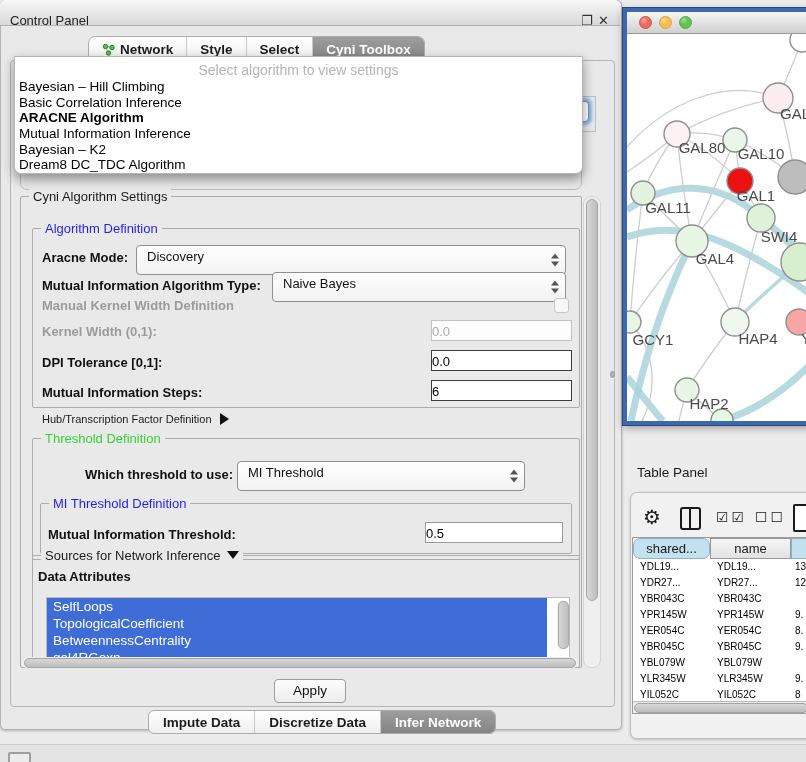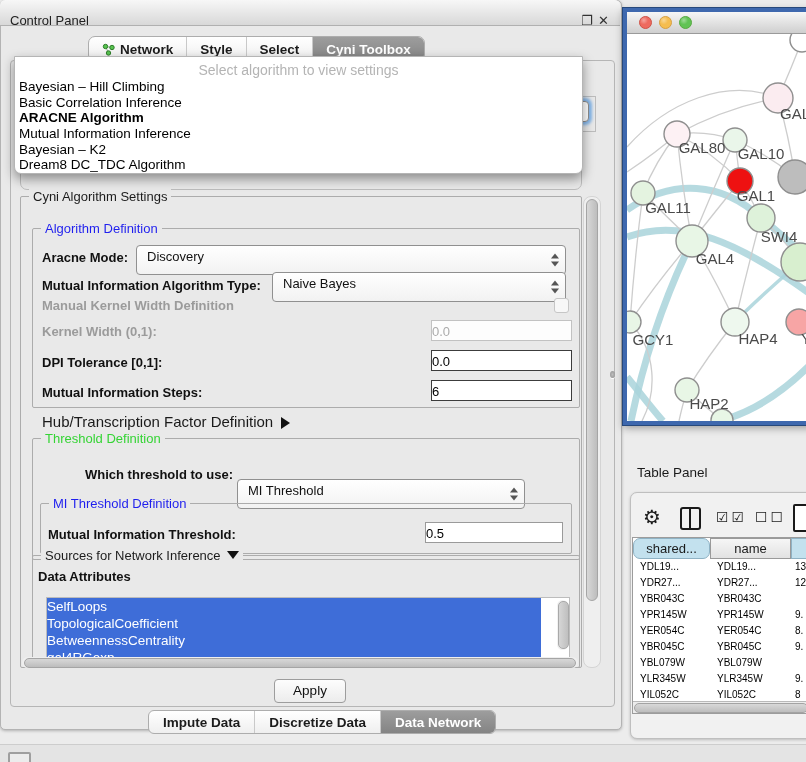--- a/index.html
+++ b/index.html
@@ -63,32 +63,32 @@
   
   .field{position:absolute;height:21px;box-sizing:border-box;background:#fff;
     font-size:13px;color:#000;text-align:left;padding:3px 5px 0 0;}
   .field.strong{border:1.5px solid #3c3c3c;}
   .field.normal{border:1px solid #9a9a9a;}
   .field.dis{border:1px solid #c2c2c2;color:#ababab;background:#fdfdfd;}
 
   .checkbox{position:absolute;width:13px;height:13px;border:1px solid #c6c6c6;
     border-radius:3px;background:#f7f7f7;}
 
-  .hub-row{position:absolute;font-size:15px;color:#1a1a1a;font-weight:500;}
+  .hub-row{position:absolute;font-size:11px;color:#1a1a1a;font-weight:500;}
   .tri-right{display:inline-block;margin-left:8px;
     border-top:6px solid transparent;border-bottom:6px solid transparent;border-left:9px solid #111;
     vertical-align:-2px;}
   .tri-down{display:inline-block;margin-left:6px;
     border-left:6px solid transparent;border-right:6px solid transparent;border-top:8px solid #111;
     vertical-align:1px;}
 
   
   .attr-list{left:46px;top:597px;width:522px;height:63px;background:#fff;
     border:1px solid #bcbcbc;overflow:hidden;}
-  .attr-item{height:17px;line-height:17px;padding-left:0;font-size:13.5px;color:#fff;width:494px;}
+  .attr-item{height:17px;line-height:17px;padding-left:6px;font-size:13.5px;color:#fff;width:494px;}
   .attr-vscroll{position:absolute;right:1px;top:2px;width:11px;height:50px;
     background:#f2f2f2;border-radius:6px;}
   .attr-vthumb{position:absolute;left:1px;top:1px;width:9px;height:46px;
     background:linear-gradient(90deg,#d6d6d6,#bfbfbf);border:1px solid #a9a9a9;border-radius:5px;}
 
   
   .v-scroll{left:583px;top:196px;width:16px;height:470px;background:#efefef;
     border:1px solid #d4d4d4;border-radius:8px;}
   .v-thumb{position:absolute;left:2px;top:2px;width:10px;height:400px;
     background:linear-gradient(90deg,#d8d8d8,#bdbdbd);border:1px solid #a5a5a5;border-radius:6px;}
@@ -229,21 +229,21 @@
 <div class="field strong" style="left:431px;top:380px;width:141px;">6</div>
 
 <div class="hub-row abs" style="left:42px;top:413px;">
   <span>Hub/Transcription Factor Definition</span><span class="tri-right"></span>
 </div>
 
 <div class="abs group" style="left:32px;top:438px;width:546px;height:120px;">
   <span class="group-label" style="color:#35d435;">Threshold Definition</span>
 </div>
 <div class="lbl" style="left:85px;top:467px;">Which threshold to use:</div>
-<div class="combo" style="left:237px;top:461px;width:288px;margin-top:18px;">
+<div class="combo" style="left:237px;top:461px;width:288px;">
   <span class="val">MI Threshold</span>
   <span class="arrs"></span>
 </div>
 <div class="abs group" style="left:40px;top:503px;width:530px;height:49px;">
   <span class="group-label" style="color:#1f1fee;">MI Threshold Definition</span>
 </div>
 <div class="lbl" style="left:48px;top:527px;">Mutual Information Threshold:</div>
 <div class="field normal" style="left:425px;top:522px;width:138px;">0.5</div>
 
 <div class="abs group" style="left:32px;top:555px;width:546px;height:111px;">
@@ -270,21 +270,21 @@
 <div class="abs apply-btn">Apply</div>
 
 <div class="abs bottom-tabs" id="bottom-tabs">
     <div class="bseg">
       <span>Impute Data</span>
     </div>
     <div class="bseg">
       <span>Discretize Data</span>
     </div>
     <div class="bseg sel">
-      <span>Data Network</span>
+      <span>Infer Network</span>
     </div>
   </div>
 
 <div class="abs popup">
   <div class="popup-prompt">Select algorithm to view settings</div>
   <div class="popup-items" id="algo-items">
       <div class="algo-item">Bayesian – Hill Climbing</div>
       <div class="algo-item">Basic Correlation Inference</div>
       <div class="algo-item sel">ARACNE Algorithm</div>
       <div class="algo-item">Mutual Information Inference</div>

